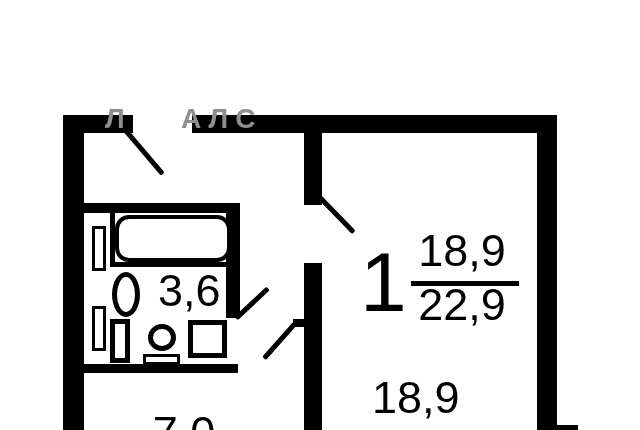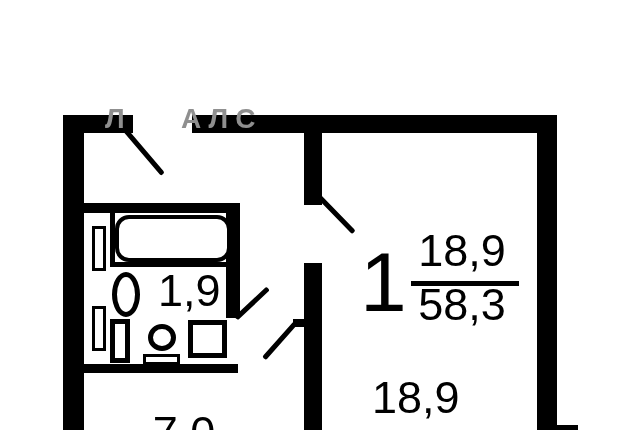--- a/index.html
+++ b/index.html
@@ -49,23 +49,23 @@
   <div class="fixture" style="left:92px;top:306px;width:14px;height:45px;border-width:3px;"></div>
   <div class="fixture" style="left:112px;top:272px;width:28px;height:45px;border-width:5px;border-radius:50%;"></div>
   <div class="fixture" style="left:110px;top:319px;width:20px;height:44px;border-width:5px;"></div>
   <div class="fixture" style="left:148px;top:324px;width:28px;height:27px;border-width:5px;border-radius:50%;"></div>
   <div class="fixture" style="left:143px;top:354px;width:37px;height:11px;border-width:3px;"></div>
   <div class="fixture" style="left:188px;top:320px;width:39px;height:38px;border-width:5px;"></div>
 
   <span class="wm" style="left:105px;">Л</span>
   <span class="wm" style="left:181px;">АЛС</span>
 
-  <div class="lbl" style="left:158px;top:268px;">1,9</div>
+  <div class="lbl" style="left:158px;top:268px;">3,6</div>
   <div class="lbl ctr" style="left:152px;top:410px;width:64px;">7,0</div>
 
   <div class="lbl big" style="left:360px;top:240px;">1</div>
   <div class="lbl ctr" style="left:404px;top:228px;width:116px;">18,9</div>
   <div class="thinline" style="left:411px;top:281px;width:108px;height:5px;"></div>
-  <div class="lbl ctr" style="left:404px;top:282px;width:116px;">58,3</div>
+  <div class="lbl ctr" style="left:404px;top:282px;width:116px;">22,9</div>
 
   <div class="lbl" style="left:372px;top:375px;">18,9</div>
 
 </div>
 
 </body></html>

